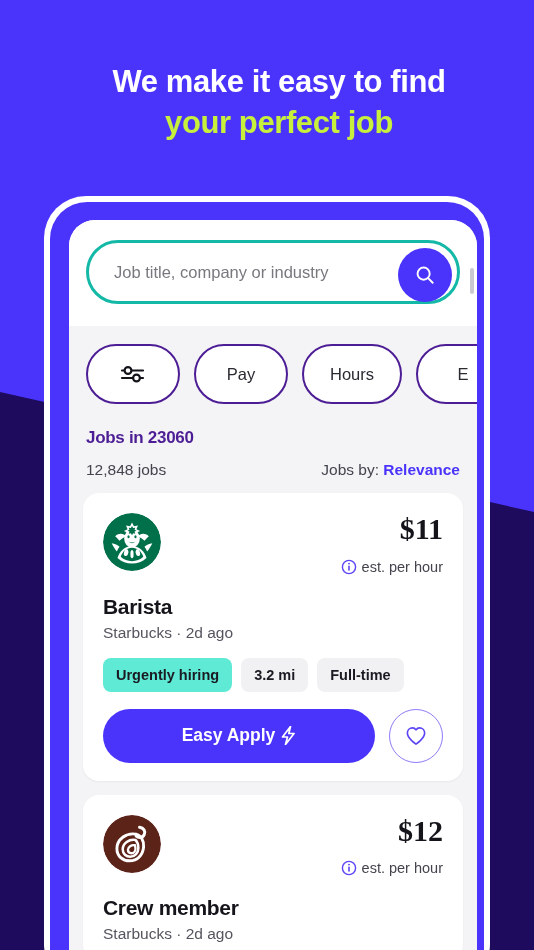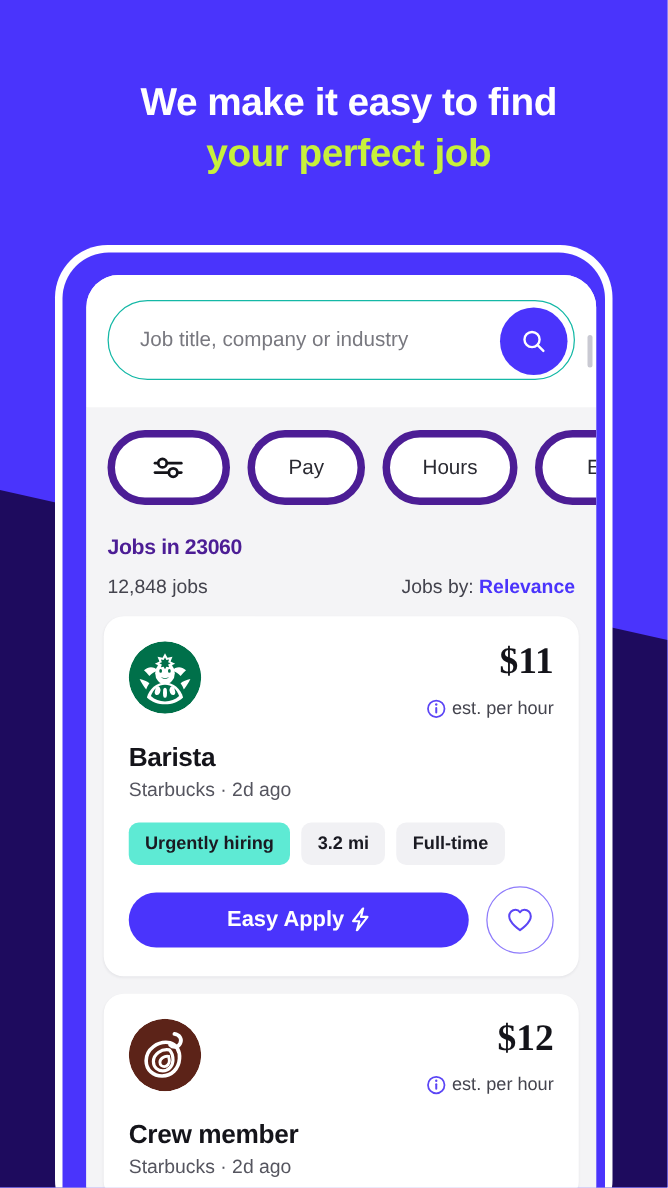--- a/index.html
+++ b/index.html
@@ -53,21 +53,21 @@
   }
 
   
   #search-header {
     background:#FFFFFF;
     padding:20px 17px 22px 17px;
   }
   #search-bar {
     position:relative;
     height:64px;
-    border:1px solid #14b8a6;
+    border:3px solid #14b8a6;
     border-radius:32px;
     background:#FFFFFF;
     display:flex; align-items:center;
   }
   #search-input {
     border:none; outline:none; background:transparent;
     font-family:"Liberation Sans", sans-serif;
     font-size:16.5px; color:#6C6C76;
     padding-left:25px; width:300px; height:100%;
   }
@@ -82,21 +82,21 @@
   
   #filter-row {
     display:flex; gap:14px;
     padding:18px 0 20px 17px;
     background:#F4F4F6;
     overflow:hidden;
   }
   .chip {
     flex:0 0 auto;
     height:60px; min-width:94px;
-    border:6px solid #4c1d95;
+    border:2px solid #4c1d95;
     border-radius:30px;
     background:#FFFFFF;
     display:flex; align-items:center; justify-content:center;
     padding:0 26px;
     font-size:16.5px; color:#2A2A32; font-weight:400;
     cursor:pointer;
   }
   .chip.icon-chip { padding:0 30px; }
 
   
@@ -142,21 +142,21 @@
   .job-company { font-size:15.5px; color:#55555F; margin-top:5px; }
   .tag-row { display:flex; gap:9px; margin-top:16px; flex-wrap:nowrap; }
   .tag {
     border-radius:8px; padding:9px 13px;
     font-size:14.5px; color:#1A1A22; white-space:nowrap;font-weight:bold;
   }
   .tag.urgent { background:#5eead4; font-weight:700; }
   .tag.plain  { background:#F1F1F4; }
   .action-row { display:flex; align-items:center; gap:14px; margin-top:17px; }
   .easy-apply {
-    flex:1; height:44px; border-radius:27px; border:none;
+    flex:1; height:54px; border-radius:27px; border:none;
     background:#4A34FC; color:#FFFFFF; cursor:pointer;
     font-family:"Liberation Sans", sans-serif;
     font-size:17.5px; font-weight:700;
     display:flex; align-items:center; justify-content:center; gap:6px;
   }
   .save-btn {
     width:54px; height:54px; border-radius:50%;
     border:1.6px solid #8E7BFB; background:#FFFFFF; cursor:pointer;
     display:flex; align-items:center; justify-content:center;
     flex:0 0 auto;

